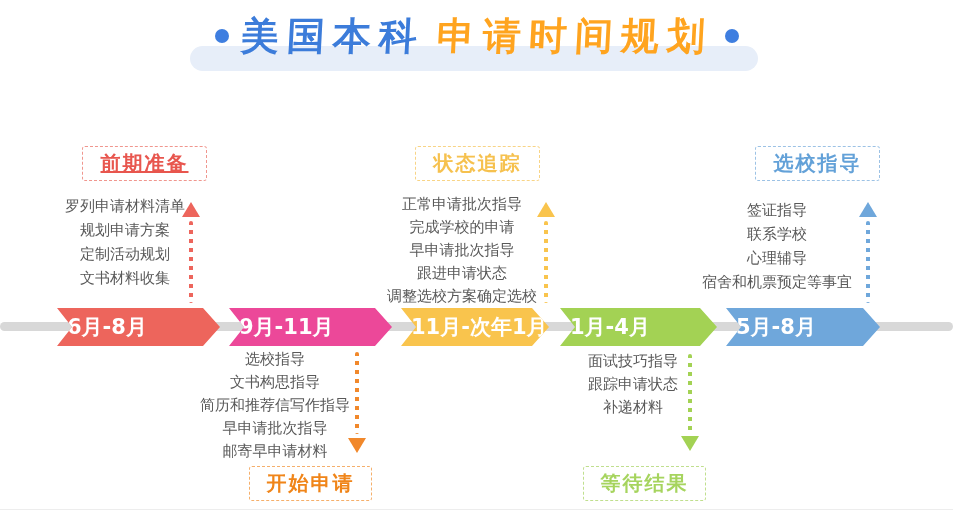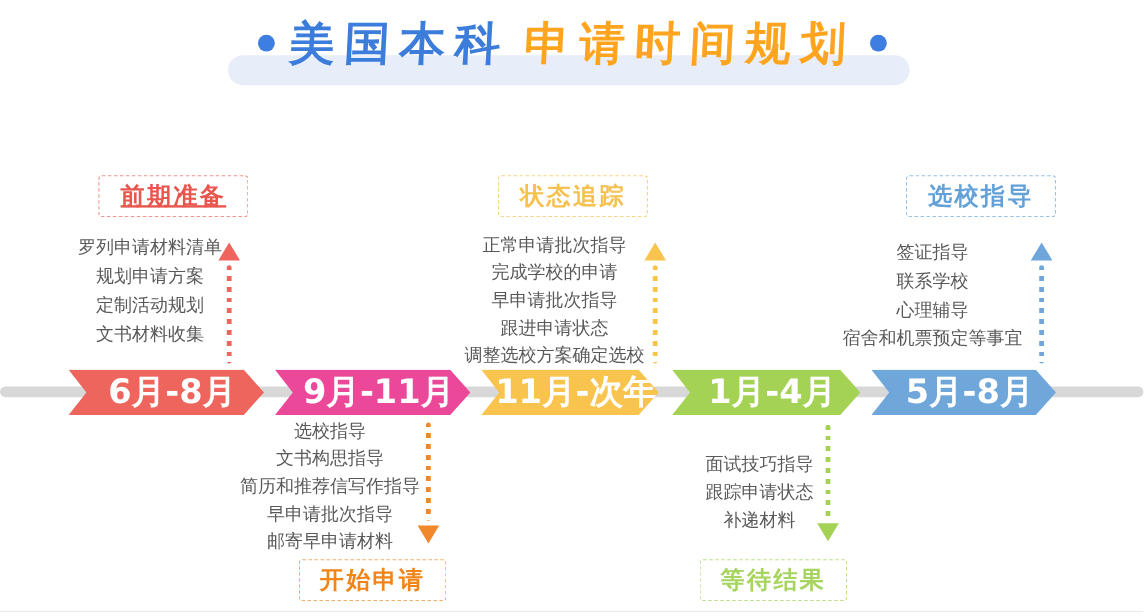--- a/index.html
+++ b/index.html
@@ -12,22 +12,22 @@
   .title-band{position:absolute;left:190px;top:36px;width:568px;height:25px;
     border-radius:13px;background:#E7EEF9;}
   .title-inner{position:relative;display:inline-flex;align-items:center;gap:12px;z-index:1;}
   .title-dot{width:14px;height:14px;border-radius:50%;background:#3E7EE0;display:inline-block;}
   .title-t1,.title-t2{font-size:38px;font-weight:800;letter-spacing:8px;line-height:52px;
     transform:skewX(-3deg);display:inline-block;}
   .title-t1{color:#3C7CDA;}
   .title-t2{color:#FFA41F;}
   
   .timeline-bar{position:absolute;left:0;right:0;top:322px;height:9px;background:#D8D8D8;border-radius:5px;}
-  .seg{position:absolute;top:308px;height:38px;color:#fff;font-weight:700;font-size:28px;
-    text-align:center;line-height:38px;text-indent:10px;
+  .seg{position:absolute;top:308px;height:38px;color:#fff;font-weight:700;font-size:21px;
+    line-height:38px;text-indent:10px;
     clip-path:polygon(0 0,calc(100% - 17px) 0,100% 50%,calc(100% - 17px) 100%,0 100%,15px 50%);}
   .seg-red{background:#ED655C;}
   .seg-orange{background:#ec4899;}
   .seg-yellow{background:#F9C44D;}
   .seg-green{background:#A3D254;}
   .seg-blue{background:#6FA7DB;}
   
   .box{position:absolute;height:33px;border:1px dashed;border-radius:3px;
     text-align:center;font-size:20px;font-weight:700;line-height:33px;letter-spacing:2px;}
   .box-red{color:#E8564E;border-color:#F0968E;text-decoration:underline;}
@@ -102,21 +102,21 @@
   <div class="items tight" style="right:416px;top:193px;">
     <div>正常申请批次指导</div>
     <div>完成学校的申请</div>
     <div>早申请批次指导</div>
     <div>跟进申请状态</div>
     <div>调整选校方案确定选校</div>
   </div>
   <div class="arrow-up dot-yellow" style="left:537px;top:202px;"></div>
   <div class="dotline dot-yellow" style="left:544px;top:221px;height:82px;"></div>
 
-  <div class="items tight" style="right:275px;top:350px;margin-top:26px;">
+  <div class="items tight" style="right:275px;top:350px;">
     <div>面试技巧指导</div>
     <div>跟踪申请状态</div>
     <div>补递材料</div>
   </div>
   <div class="dotline dot-green" style="left:688px;top:354px;height:80px;"></div>
   <div class="arrow-down dot-green" style="left:681px;top:436px;"></div>
   <div class="box box-green" style="left:583px;top:466px;width:121px;">等待结果</div>
 
   <div class="box box-blue" style="left:755px;top:146px;width:123px;">选校指导</div>
   <div class="items" style="right:101px;top:198px;">

